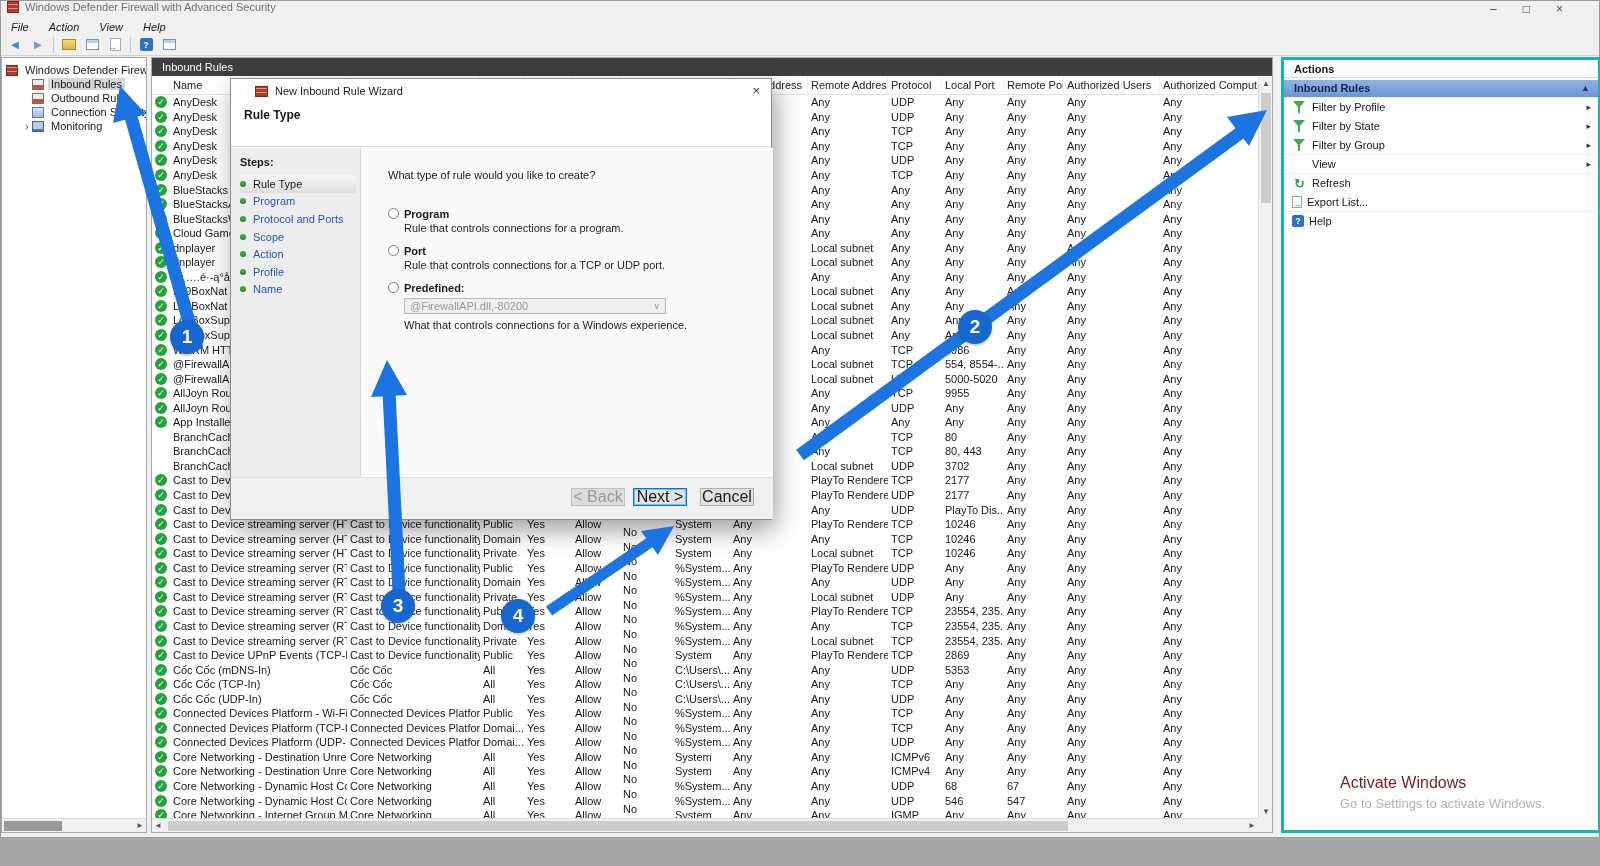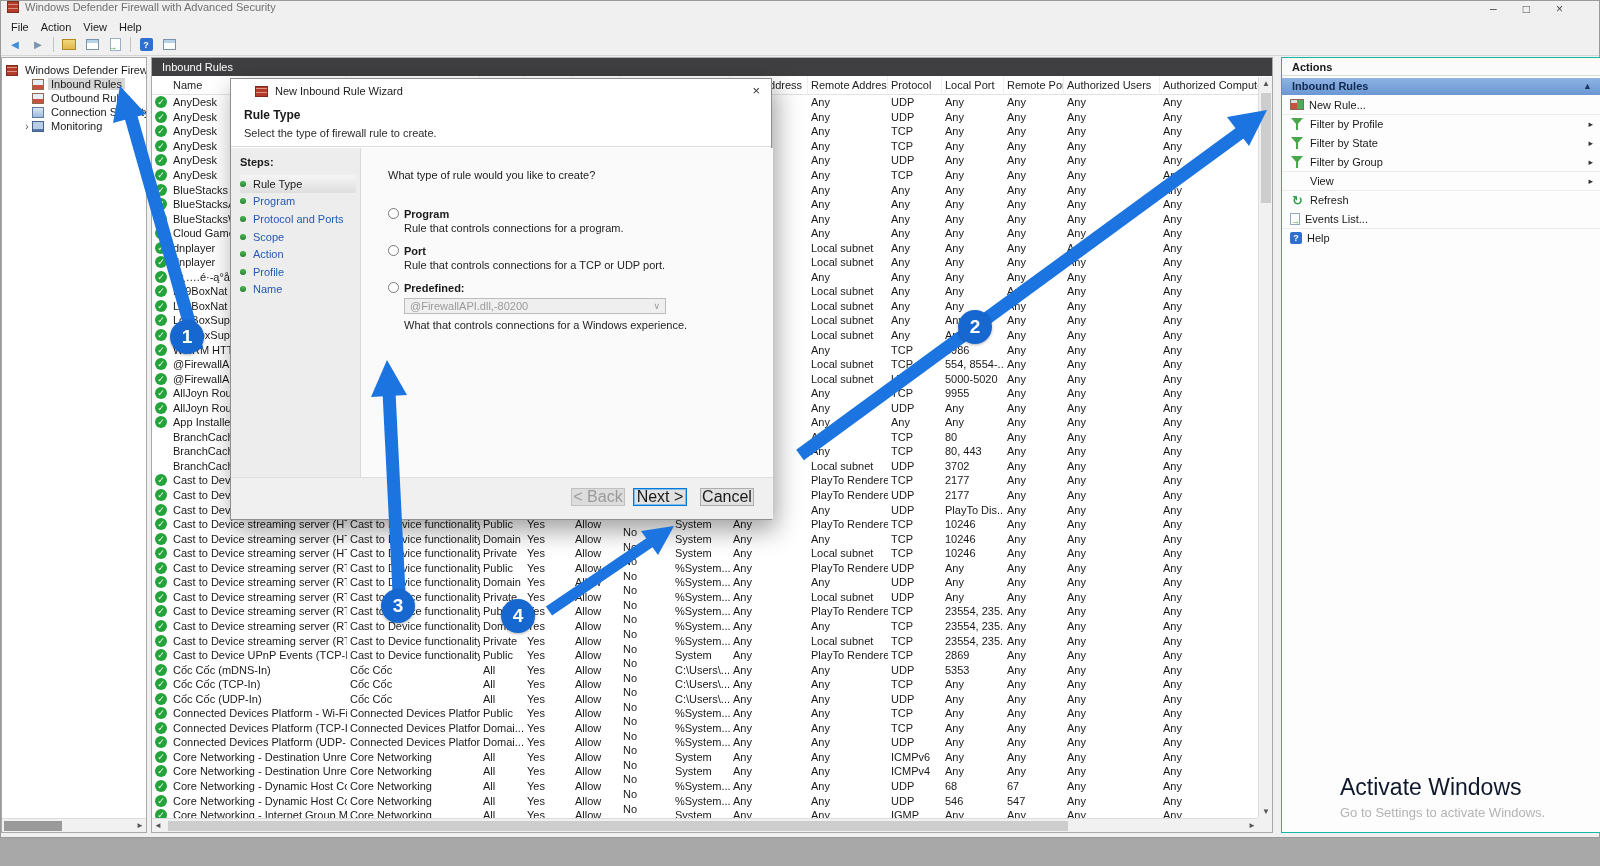--- a/index.html
+++ b/index.html
@@ -7,21 +7,21 @@
   body { font-family:"Liberation Sans","DejaVu Sans",sans-serif; font-size:11px; color:#1a1a1a; background:#a8a8a8; }
   .screen { position:relative; width:1600px; height:866px; }
 
   
   .window { position:absolute; left:0; top:0; width:1600px; height:838px; background:#f0f0f0; border:1px solid #9a9a9a; }
   .titlebar { position:relative; height:18px; display:flex; align-items:flex-start; padding-left:6px; }
   .title-icon { width:12px; height:12px; background:repeating-linear-gradient(0deg,#b23b2a 0 3px,#d9907f 3px 4px); border:1px solid #7e2a1d; display:inline-block; }
   .title-text { margin-left:6px; color:#707070; }
   .win-controls { position:absolute; right:36px; top:1px; display:flex; gap:26px; color:#4a4a4a; font-size:12px; }
   .win-controls span { cursor:default; }
-  .menubar { height:15px; display:flex; gap:12px; align-items:center; padding-left:10px; }
+  .menubar { height:15px; display:flex; gap:20px; align-items:center; padding-left:10px;font-style:italic; }
   .toolbar { height:22px; display:flex; align-items:center; gap:7px; padding-left:6px; border-bottom:1px solid #d5d5d5; }
   .tsep { width:1px; height:15px; background:#c4c4c4; }
   .tbtn { display:inline-flex; align-items:center; justify-content:center; min-width:16px; height:16px; }
   .g-back { color:#3f8ddb; font-size:13px; font-weight:bold; }
   .g-forward { color:#7d97ae; font-size:13px; font-weight:bold; }
   .g-folder { width:14px; height:11px; background:linear-gradient(#f4d77c,#e0b64c); border:1px solid #b3891f; }
   .g-window { width:13px; height:11px; background:#fff; border:1px solid #7a93ad; box-shadow:inset 0 3px 0 #b8d2ea; }
   .g-export { width:11px; height:13px; background:#fff; border:1px solid #9bb0c4; position:relative; }
   .g-export::after { content:"→"; position:absolute; left:-2px; bottom:-2px; color:#3fae49; font-size:9px; font-weight:bold; }
   .g-help { width:13px; height:13px; background:#2f6fd0; color:#fff; font-weight:bold; font-size:9px; display:inline-flex; align-items:center; justify-content:center; border-radius:2px; }
@@ -63,21 +63,21 @@
   .list-vscroll .arr { position:absolute; left:0; width:14px; text-align:center; font-size:8px; color:#555; }
   .list-vscroll .au { top:2px; } .list-vscroll .ad { bottom:2px; }
   .list-vscroll .thumb { position:absolute; left:2px; top:16px; width:10px; height:110px; background:#cdcdcd; }
   .list-hscroll { position:absolute; left:0; bottom:0; right:14px; height:14px; background:#f1f1f1; border-top:1px solid #dcdcdc; }
   .list-hscroll .arr { position:absolute; top:2px; font-size:8px; color:#555; }
   .list-hscroll .al { left:2px; } .list-hscroll .ar { right:2px; }
   .list-hscroll .thumb { position:absolute; left:16px; top:2px; width:900px; height:10px; background:#cdcdcd; }
   .scroll-corner { position:absolute; right:0; bottom:0; width:14px; height:14px; background:#f1f1f1; }
 
   
-  .actions-panel { position:absolute; left:1280px; top:56px; width:320px; height:776px; background:#fdfdfd; border:1px solid #14b8a6; overflow:hidden; }
+  .actions-panel { position:absolute; left:1280px; top:56px; width:320px; height:776px; background:#fdfdfd; border:3px solid #14b8a6; overflow:hidden; }
   .actions-title { height:18px; line-height:18px; font-weight:bold; padding-left:10px; border-bottom:1px solid #d9d9d9; background:#fbfbfb; }
   .actions-group { height:17px; line-height:17px; margin-top:2px; background:linear-gradient(#8fb3e4,#6b97d2); color:#10294f; font-weight:bold; padding-left:10px; position:relative; }
   .actions-group .collapse { position:absolute; right:8px; top:0; color:#1a355f; font-size:9px; }
   .aitem { height:19px; display:flex; align-items:center; padding-left:8px; position:relative; }
   .aitem.divider { border-top:1px solid #ececec; }
   .aicon { width:15px; height:14px; flex:none; margin-right:5px; display:inline-flex; align-items:center; justify-content:center; position:relative; }
   .albl { flex:1; overflow:hidden; white-space:nowrap; }
   .sub { position:absolute; right:7px; color:#333; font-size:9px; }
   .ai-new { width:14px; height:11px; background:#c94f3f; box-shadow:inset -6px 0 0 #58a758, inset 0 3px 0 #d9dee5; border:1px solid #8a6a52; }
   .ai-funnel { position:relative; }
@@ -124,21 +124,21 @@
   .dbtn.cancel { left:469px; }
 
   
   .overlay { position:absolute; left:0; top:0; z-index:70; pointer-events:none; }
   .badge { position:absolute; width:34px; height:34px; border-radius:50%; background:#1667cf; color:#fff; font-size:19px; font-weight:bold; display:flex; align-items:center; justify-content:center; z-index:71; box-shadow:0 1px 3px rgba(0,0,0,.3); }
   .b1 { left:170px; top:320px; } .b2 { left:958px; top:310px; }
   .b3 { left:381px; top:589px; } .b4 { left:501px; top:599px; }
 
   
   .watermark { position:absolute; left:1340px; top:774px; z-index:40; pointer-events:none; }
-  .wm1 { font-size:23px; color:#0f172a; }
+  .wm1 { font-size:16px; color:#7f1d1d; }
   .wm2 { font-size:13px; color:#b3b3b3; margin-top:4px; }
 
   .desktop-strip { position:absolute; left:0; top:838px; width:1600px; height:28px; background:#a8a8a8; }
 </style>
 </head>
 <body>
 
 <div class="screen">
   <div class="window">
 
@@ -1103,24 +1103,20 @@
       <div class="scroll-corner"></div>
     </div>
 
     <div class="actions-panel">
       <div class="actions-title">Actions</div>
       <div class="actions-group">
         <span>Inbound Rules</span>
         <span class="collapse">▲</span>
       </div>
       <div>
-          <div class="aitem ">
-            <span class="aicon ai-new"></span>
-            <span class="albl">New Rule...</span>
-          </div>
           <div class="aitem divider">
             <span class="aicon ai-funnel"></span>
             <span class="albl">Filter by Profile</span>
             <span class="sub">▸</span>
           </div>
           <div class="aitem ">
             <span class="aicon ai-funnel"></span>
             <span class="albl">Filter by State</span>
             <span class="sub">▸</span>
           </div>
@@ -1133,39 +1129,38 @@
             <span class="aicon "></span>
             <span class="albl">View</span>
             <span class="sub">▸</span>
           </div>
           <div class="aitem divider">
             <span class="aicon ai-refresh">↻</span>
             <span class="albl">Refresh</span>
           </div>
           <div class="aitem ">
             <span class="aicon ai-export"></span>
-            <span class="albl">Events List...</span>
+            <span class="albl">Export List...</span>
           </div>
           <div class="aitem divider">
             <span class="aicon ai-help">?</span>
             <span class="albl">Help</span>
           </div>
         </div>
     </div>
   </div>
 
   <div class="dialog">
     <div class="dlg-title">
       <span class="dlg-icon"></span>
       <span class="dlg-title-text">New Inbound Rule Wizard</span>
       <span class="dlg-close">×</span>
     </div>
     <div class="dlg-head">
       <div class="dlg-heading">Rule Type</div>
-      <div class="dlg-subheading">Select the type of firewall rule to create.</div>
     </div>
     <div class="dlg-body">
       <div class="dlg-steps">
         <div class="steps-label">Steps:</div>
         <ul>
             <li class="step act">
               <span class="dot"></span>
               <span class="slabel">Rule Type</span>
             </li>
             <li class="step ">

